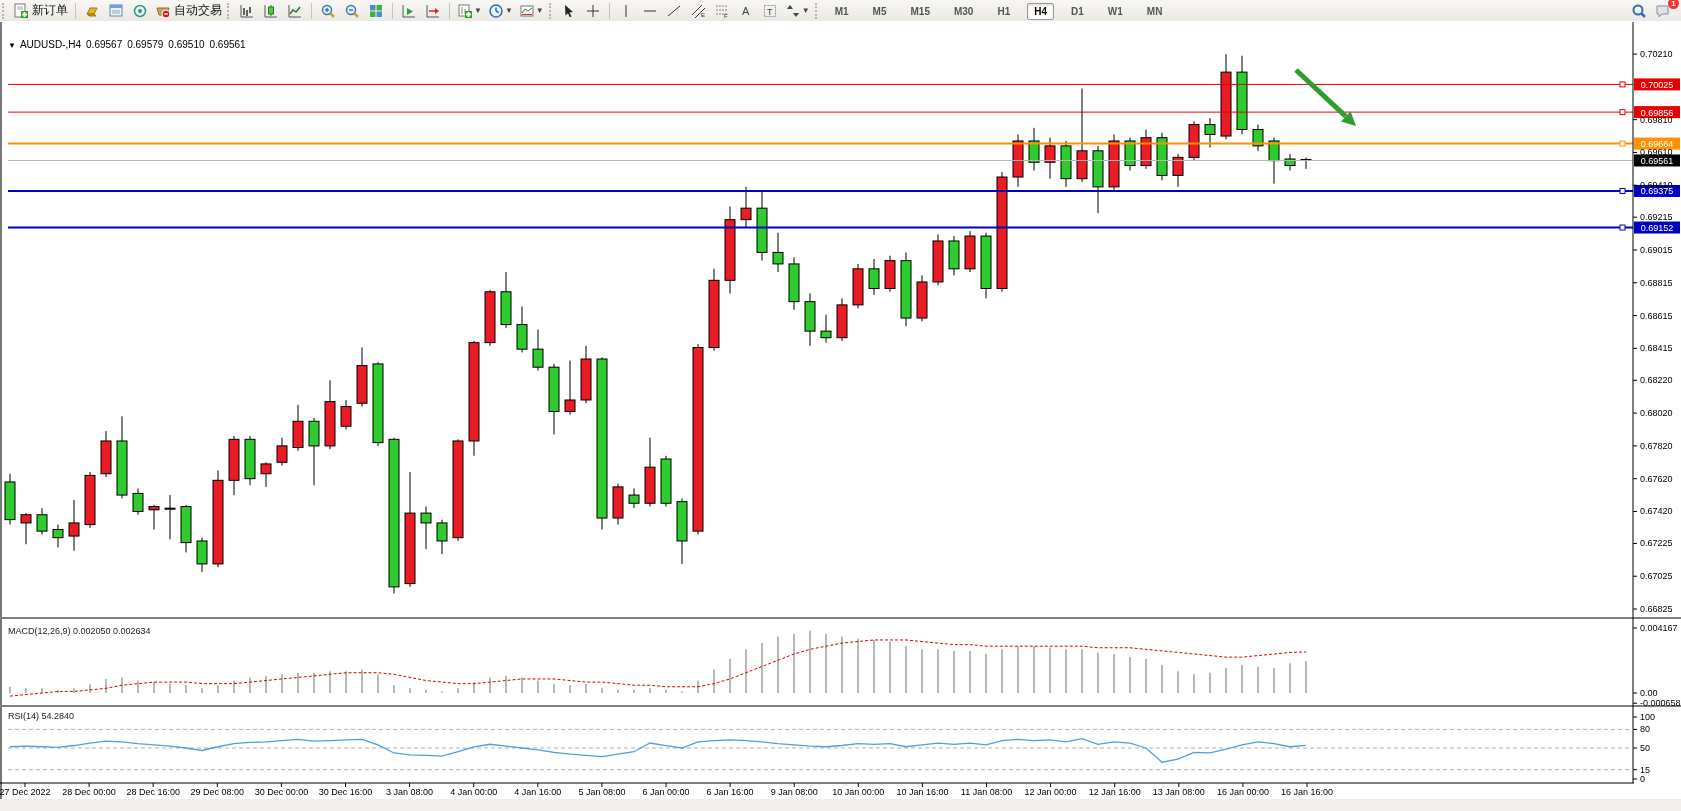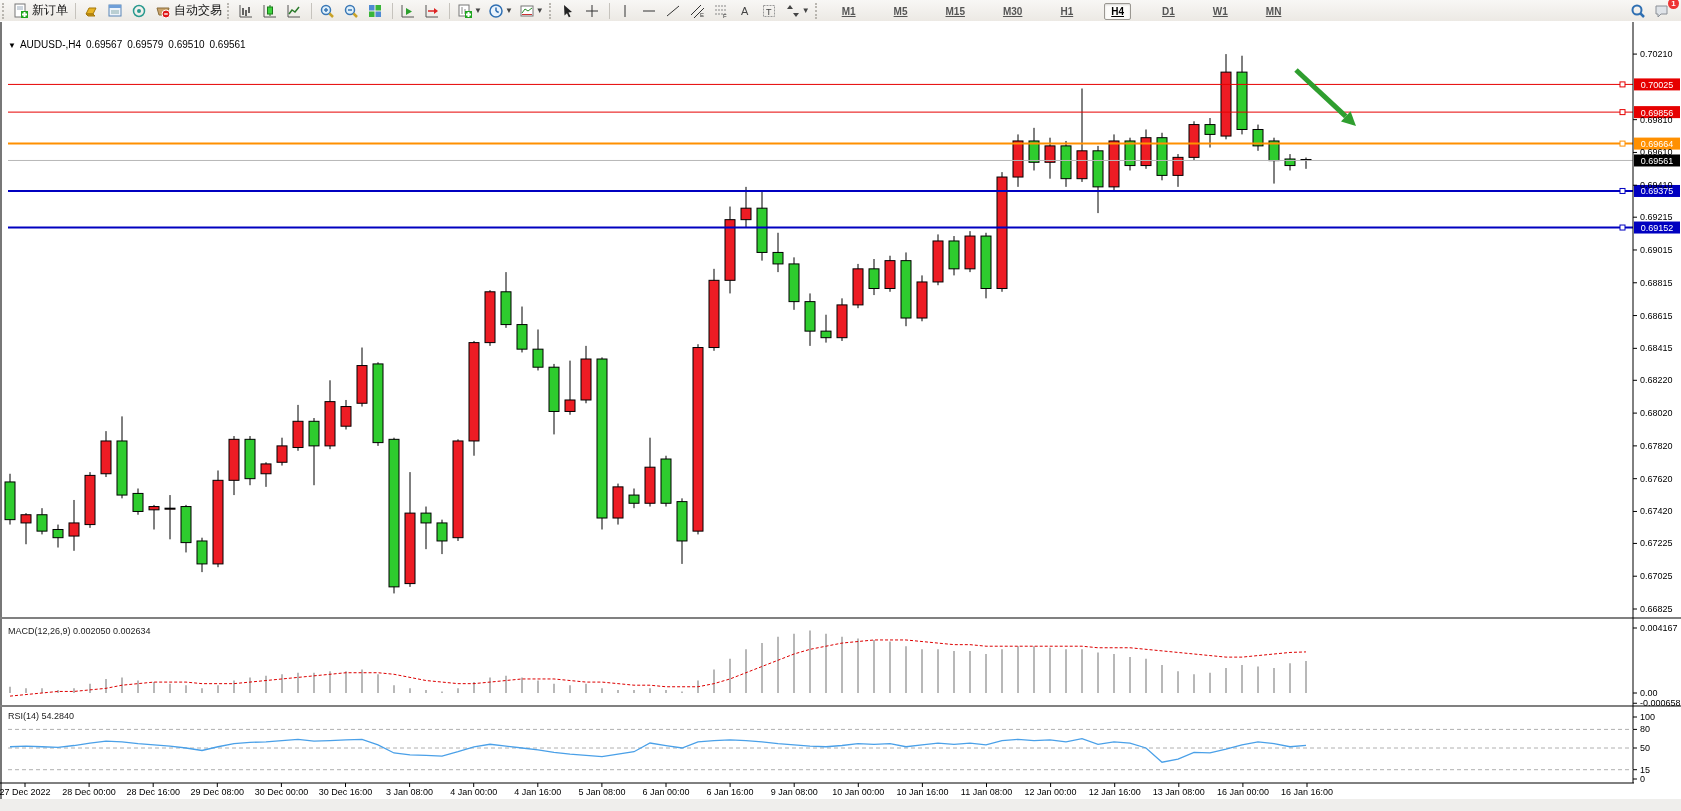--- a/index.html
+++ b/index.html
@@ -1,26 +1,26 @@
 <!DOCTYPE html>
 <html><head>
 <meta charset="utf-8">
 <style>
   html,body{margin:0;padding:0;background:#fff;width:1681px;height:811px;overflow:hidden;
     font-family:"Liberation Sans",sans-serif;}
   #toolbar{position:absolute;left:0;top:0;width:1681px;height:21px;background:linear-gradient(#f8f7f5,#ece9e4);
     border-bottom:1px solid #b5b2ac;display:flex;align-items:center;font-size:12px;color:#222;}
-  .tb-btn{height:18px;min-width:18px;display:inline-flex;align-items:center;
+  .tb-btn{height:18px;min-width:18px;display:inline-flex;align-items:center;justify-content:center;
     margin:0 1px;padding:0 2px;border-radius:2px;}
   .tb-btn svg{display:block}
   .tb-label{margin-left:3px;font-size:12px;color:#111;white-space:nowrap;}
   .tb-sep{width:1px;height:16px;background:#c6c3bd;margin:0 4px;}
   .tb-handle{width:4px;height:16px;margin:0 2px;border-left:2px dotted #b9b6b0;}
   .caret{font-size:8px;color:#444;margin-left:1px;}
-  .tf-btn{font-size:10px;font-weight:bold;color:#555;padding:2px 6px;margin:0 12px;border:1px solid transparent;text-decoration:underline;}
+  .tf-btn{font-size:10px;font-weight:bold;color:#555;padding:2px 6px;margin:0 5px;border:1px solid transparent;}
   .tf-btn.active{background:#fdfcfa;border:1px solid #9a9791;border-radius:2px;color:#000;
     box-shadow:inset 0 1px 2px rgba(0,0,0,.15);}
   #tb-right{margin-left:auto;display:flex;align-items:center;margin-right:6px;}
   #chart-title{position:absolute;left:8px;top:39px;font-size:10px;color:#000;z-index:5;}
   #chart-title .tri{font-size:8px;margin-right:4px;}
   #chart-title span{margin-right:5px;}
   #badge-note{position:relative;}
   #noti-badge{position:absolute;top:-4px;right:-5px;background:#e33;color:#fff;border-radius:50%;
     width:11px;height:11px;font-size:8px;line-height:11px;text-align:center;font-weight:bold;}
   svg text{font-family:"Liberation Sans",sans-serif;}

